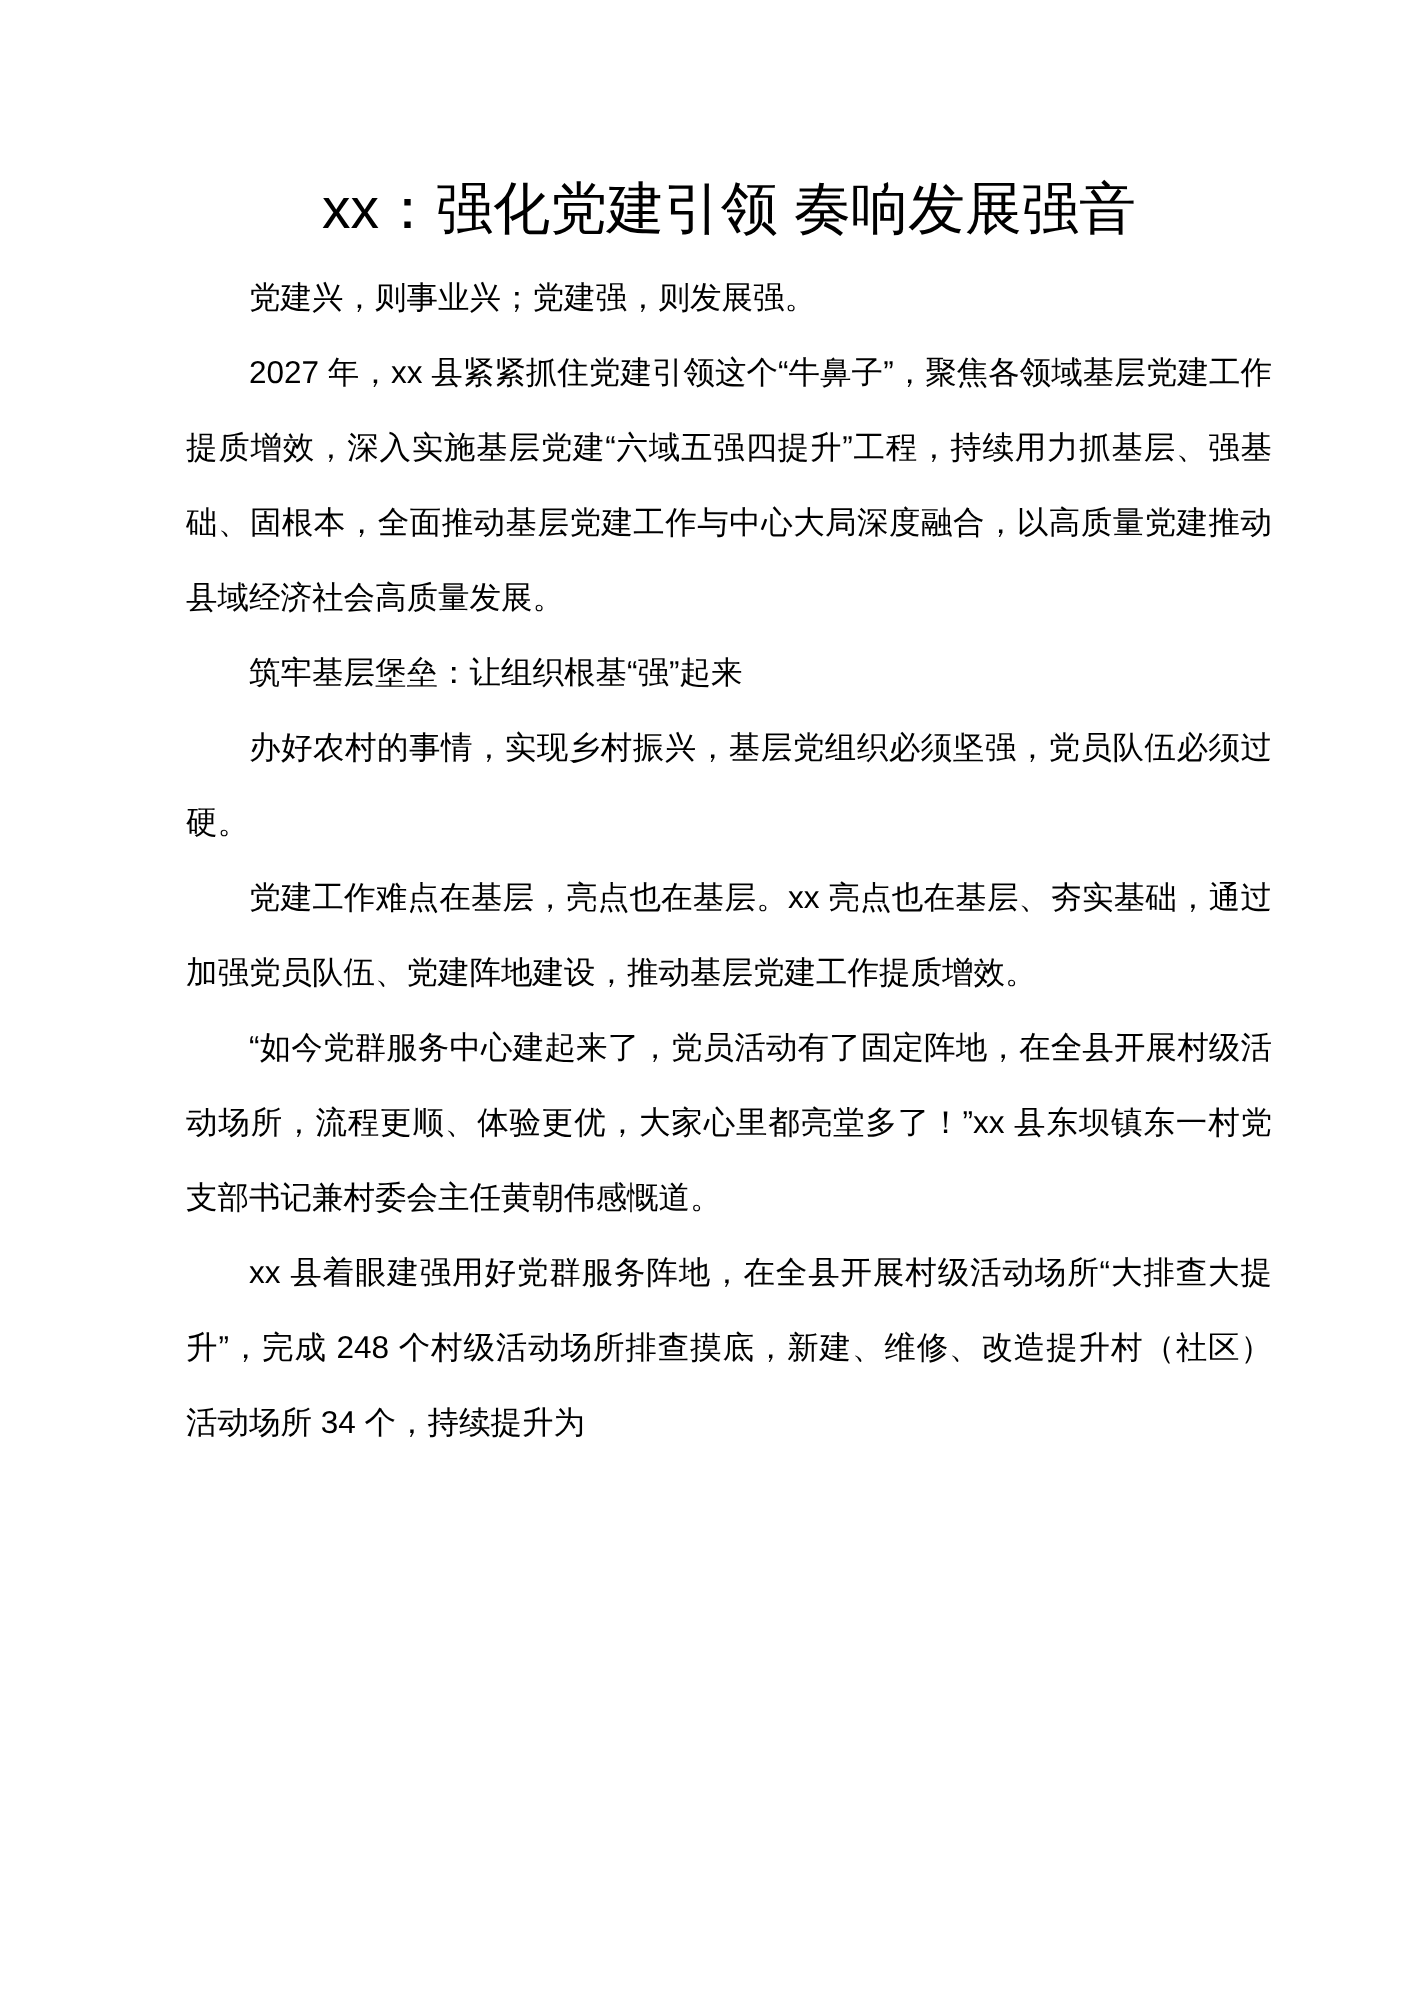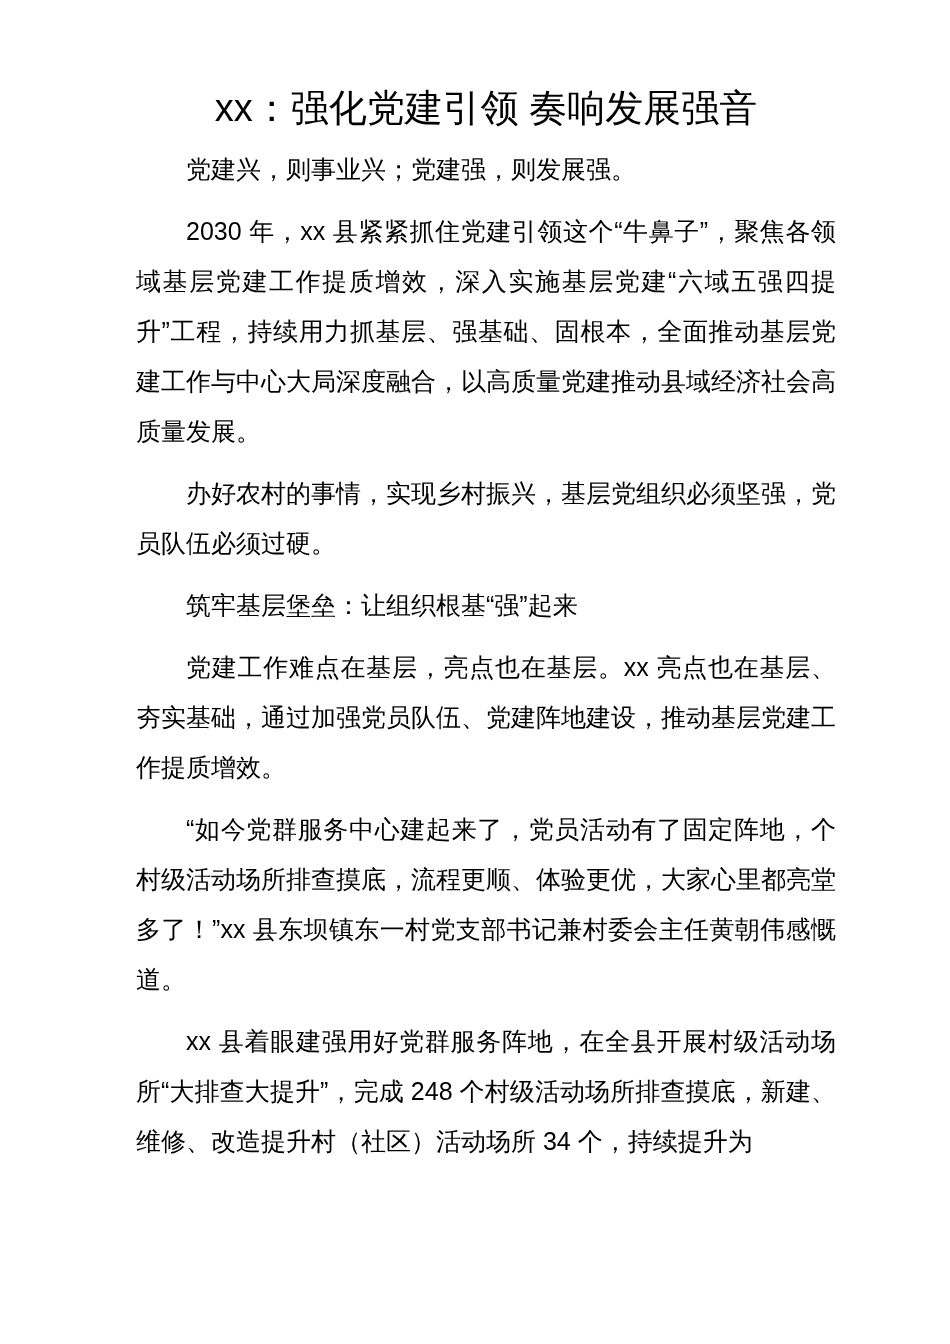--- a/index.html
+++ b/index.html
@@ -15,47 +15,47 @@
     height: 1344px;
     background: var(--page-bg);
     font-family: "Liberation Sans", "DejaVu Sans", sans-serif;
   }
   .page {
     box-sizing: border-box;
     width: 950px;
     height: 1170px;
     background: var(--page-bg);
     color: var(--text-color);
-    padding: 84px 102px 0 124px;
+    padding: 116px 102px 0 124px;
     overflow: hidden;
   }
   .doc-title {
     font-size: 38px;
     line-height: 48px;
     font-weight: 400;
     text-align: center;
     margin: 0 0 10px 0;
     letter-spacing: 0;
   }
   .doc-body p {
-    margin: 12px;
-    font-size: 25px;
+    margin: 0;
+    font-size: 21px;
     line-height: 50px;
     text-align: justify;
     text-indent: 2em;
     word-break: break-all;
   }
 </style>
 </head>
 <body>
 
 <div class="page">
   <h1 class="doc-title">xx：强化党建引领 奏响发展强音</h1>
   <div class="doc-body">
       <p>党建兴，则事业兴；党建强，则发展强。</p>
-      <p>2030 年，xx 县紧紧抓住党建引领这个“牛鼻子”，聚焦各领域基层党建工作提质增效，深入实施基层党建“六域五强四提升”工程，持续用力抓基层、强基础、固根本，全面推动基层党建工作与中心大局深度融合，以高质量党建推动县域经济社会高质量发展。</p>
+      <p>2027 年，xx 县紧紧抓住党建引领这个“牛鼻子”，聚焦各领域基层党建工作提质增效，深入实施基层党建“六域五强四提升”工程，持续用力抓基层、强基础、固根本，全面推动基层党建工作与中心大局深度融合，以高质量党建推动县域经济社会高质量发展。</p>
+      <p>筑牢基层堡垒：让组织根基“强”起来</p>
       <p>办好农村的事情，实现乡村振兴，基层党组织必须坚强，党员队伍必须过硬。</p>
-      <p>筑牢基层堡垒：让组织根基“强”起来</p>
       <p>党建工作难点在基层，亮点也在基层。xx 亮点也在基层、夯实基础，通过加强党员队伍、党建阵地建设，推动基层党建工作提质增效。</p>
-      <p>“如今党群服务中心建起来了，党员活动有了固定阵地，个村级活动场所排查摸底，流程更顺、体验更优，大家心里都亮堂多了！”xx 县东坝镇东一村党支部书记兼村委会主任黄朝伟感慨道。</p>
+      <p>“如今党群服务中心建起来了，党员活动有了固定阵地，在全县开展村级活动场所，流程更顺、体验更优，大家心里都亮堂多了！”xx 县东坝镇东一村党支部书记兼村委会主任黄朝伟感慨道。</p>
       <p>xx 县着眼建强用好党群服务阵地，在全县开展村级活动场所“大排查大提升”，完成 248 个村级活动场所排查摸底，新建、维修、改造提升村（社区）活动场所 34 个，持续提升为</p>
     </div>
 </div>
 
 </body></html>

